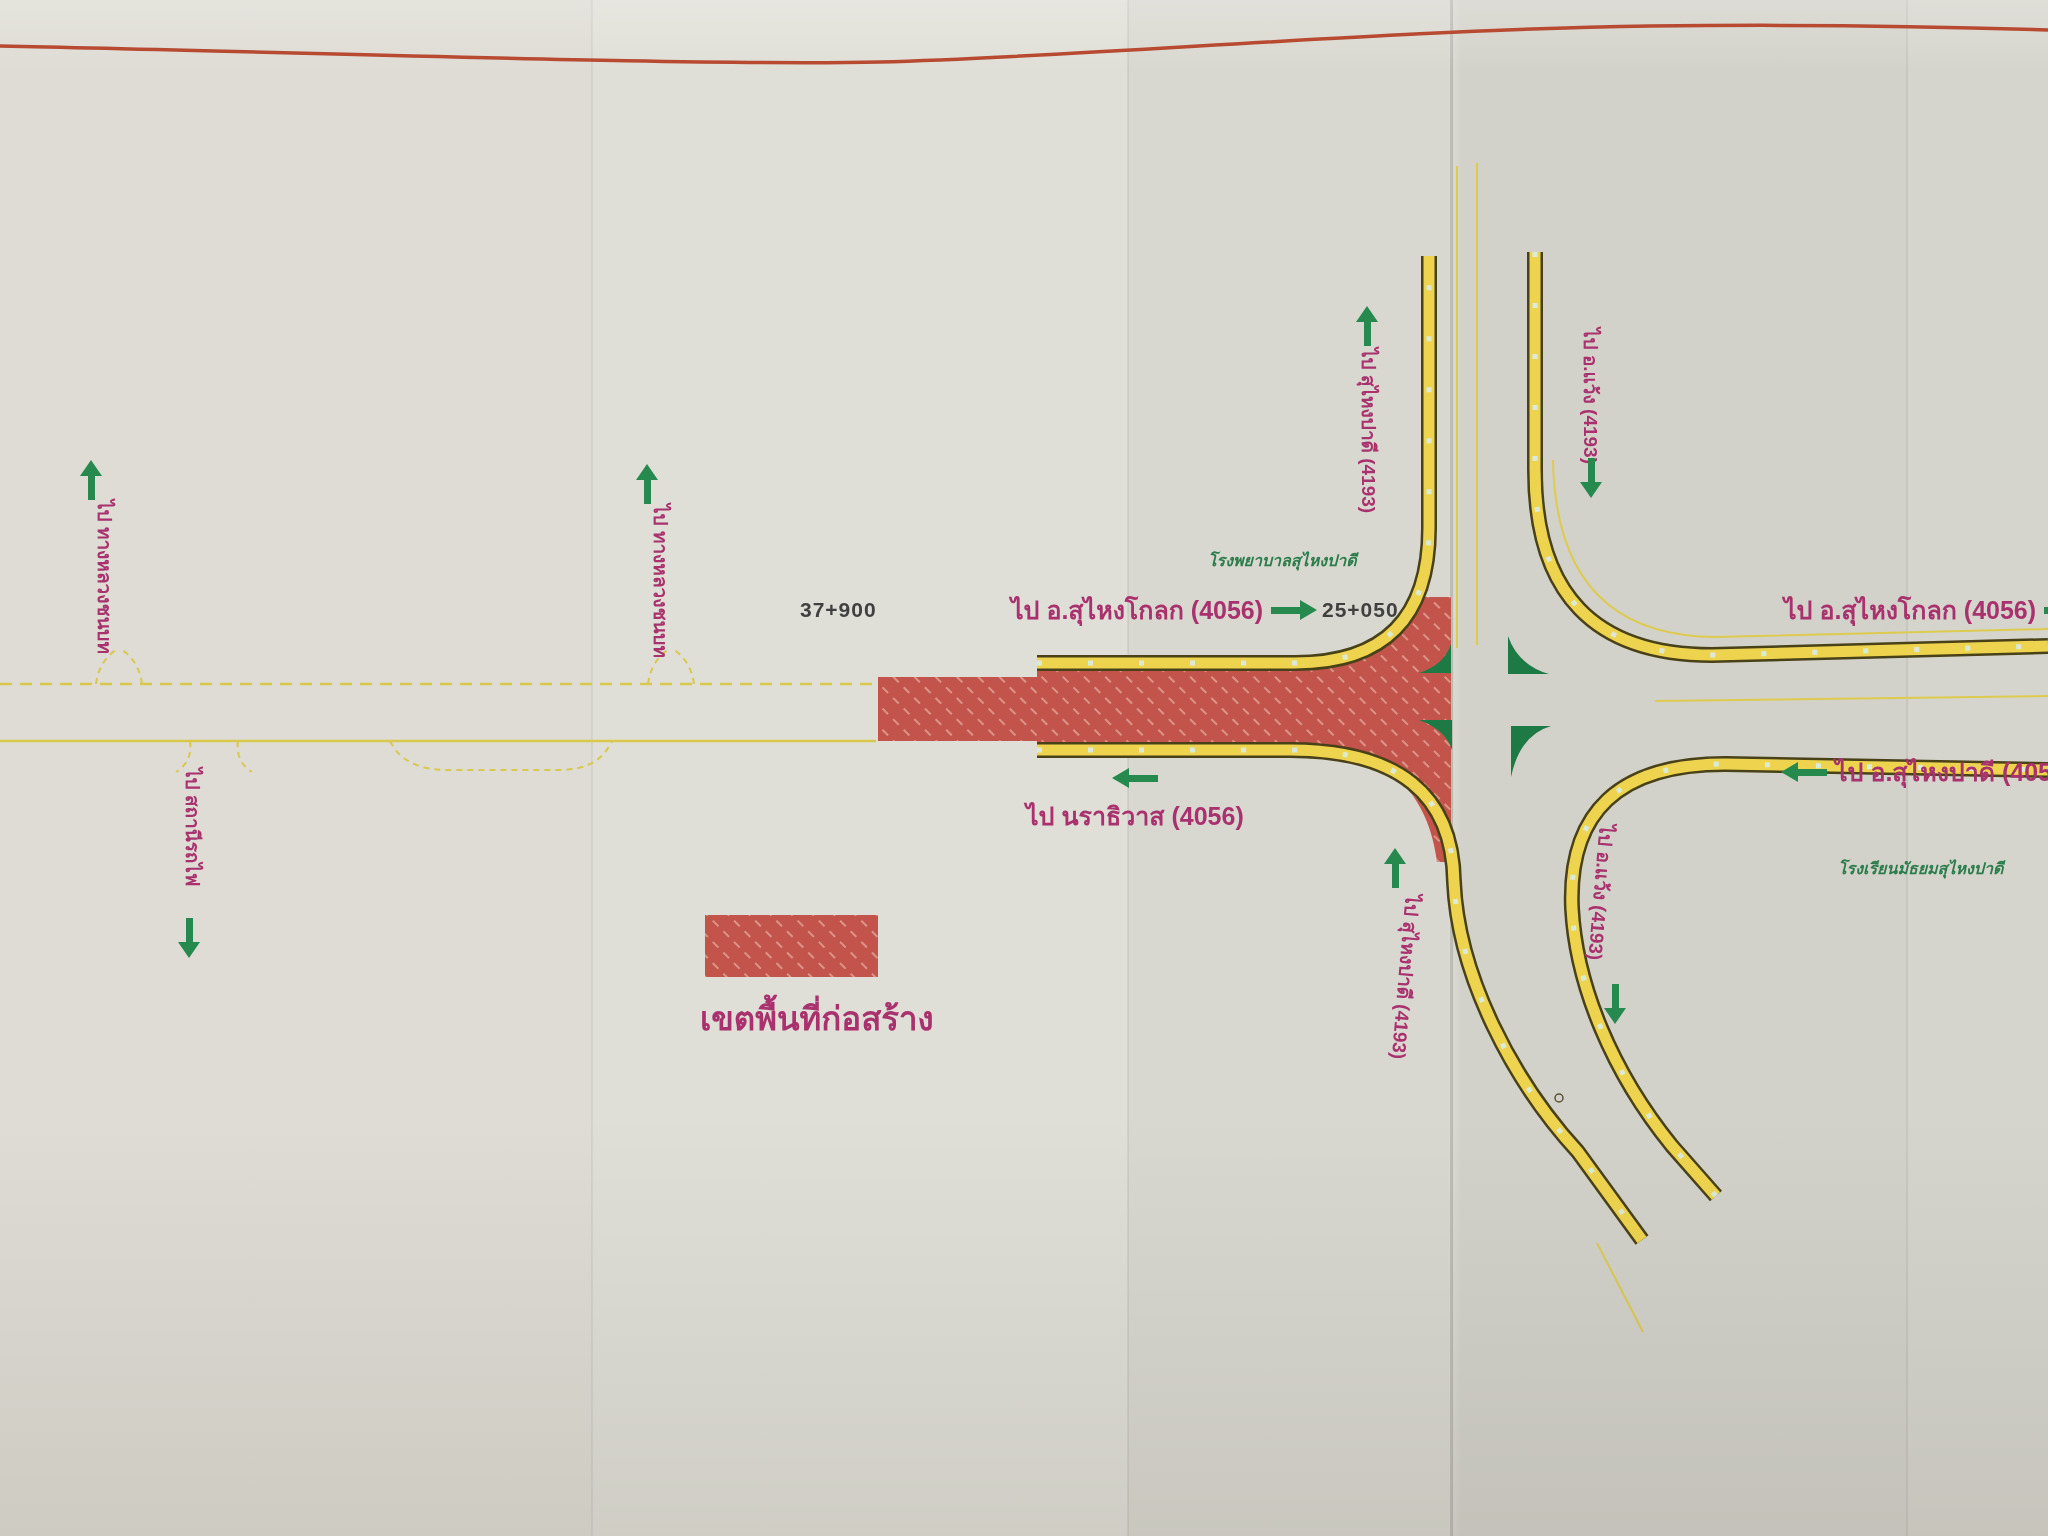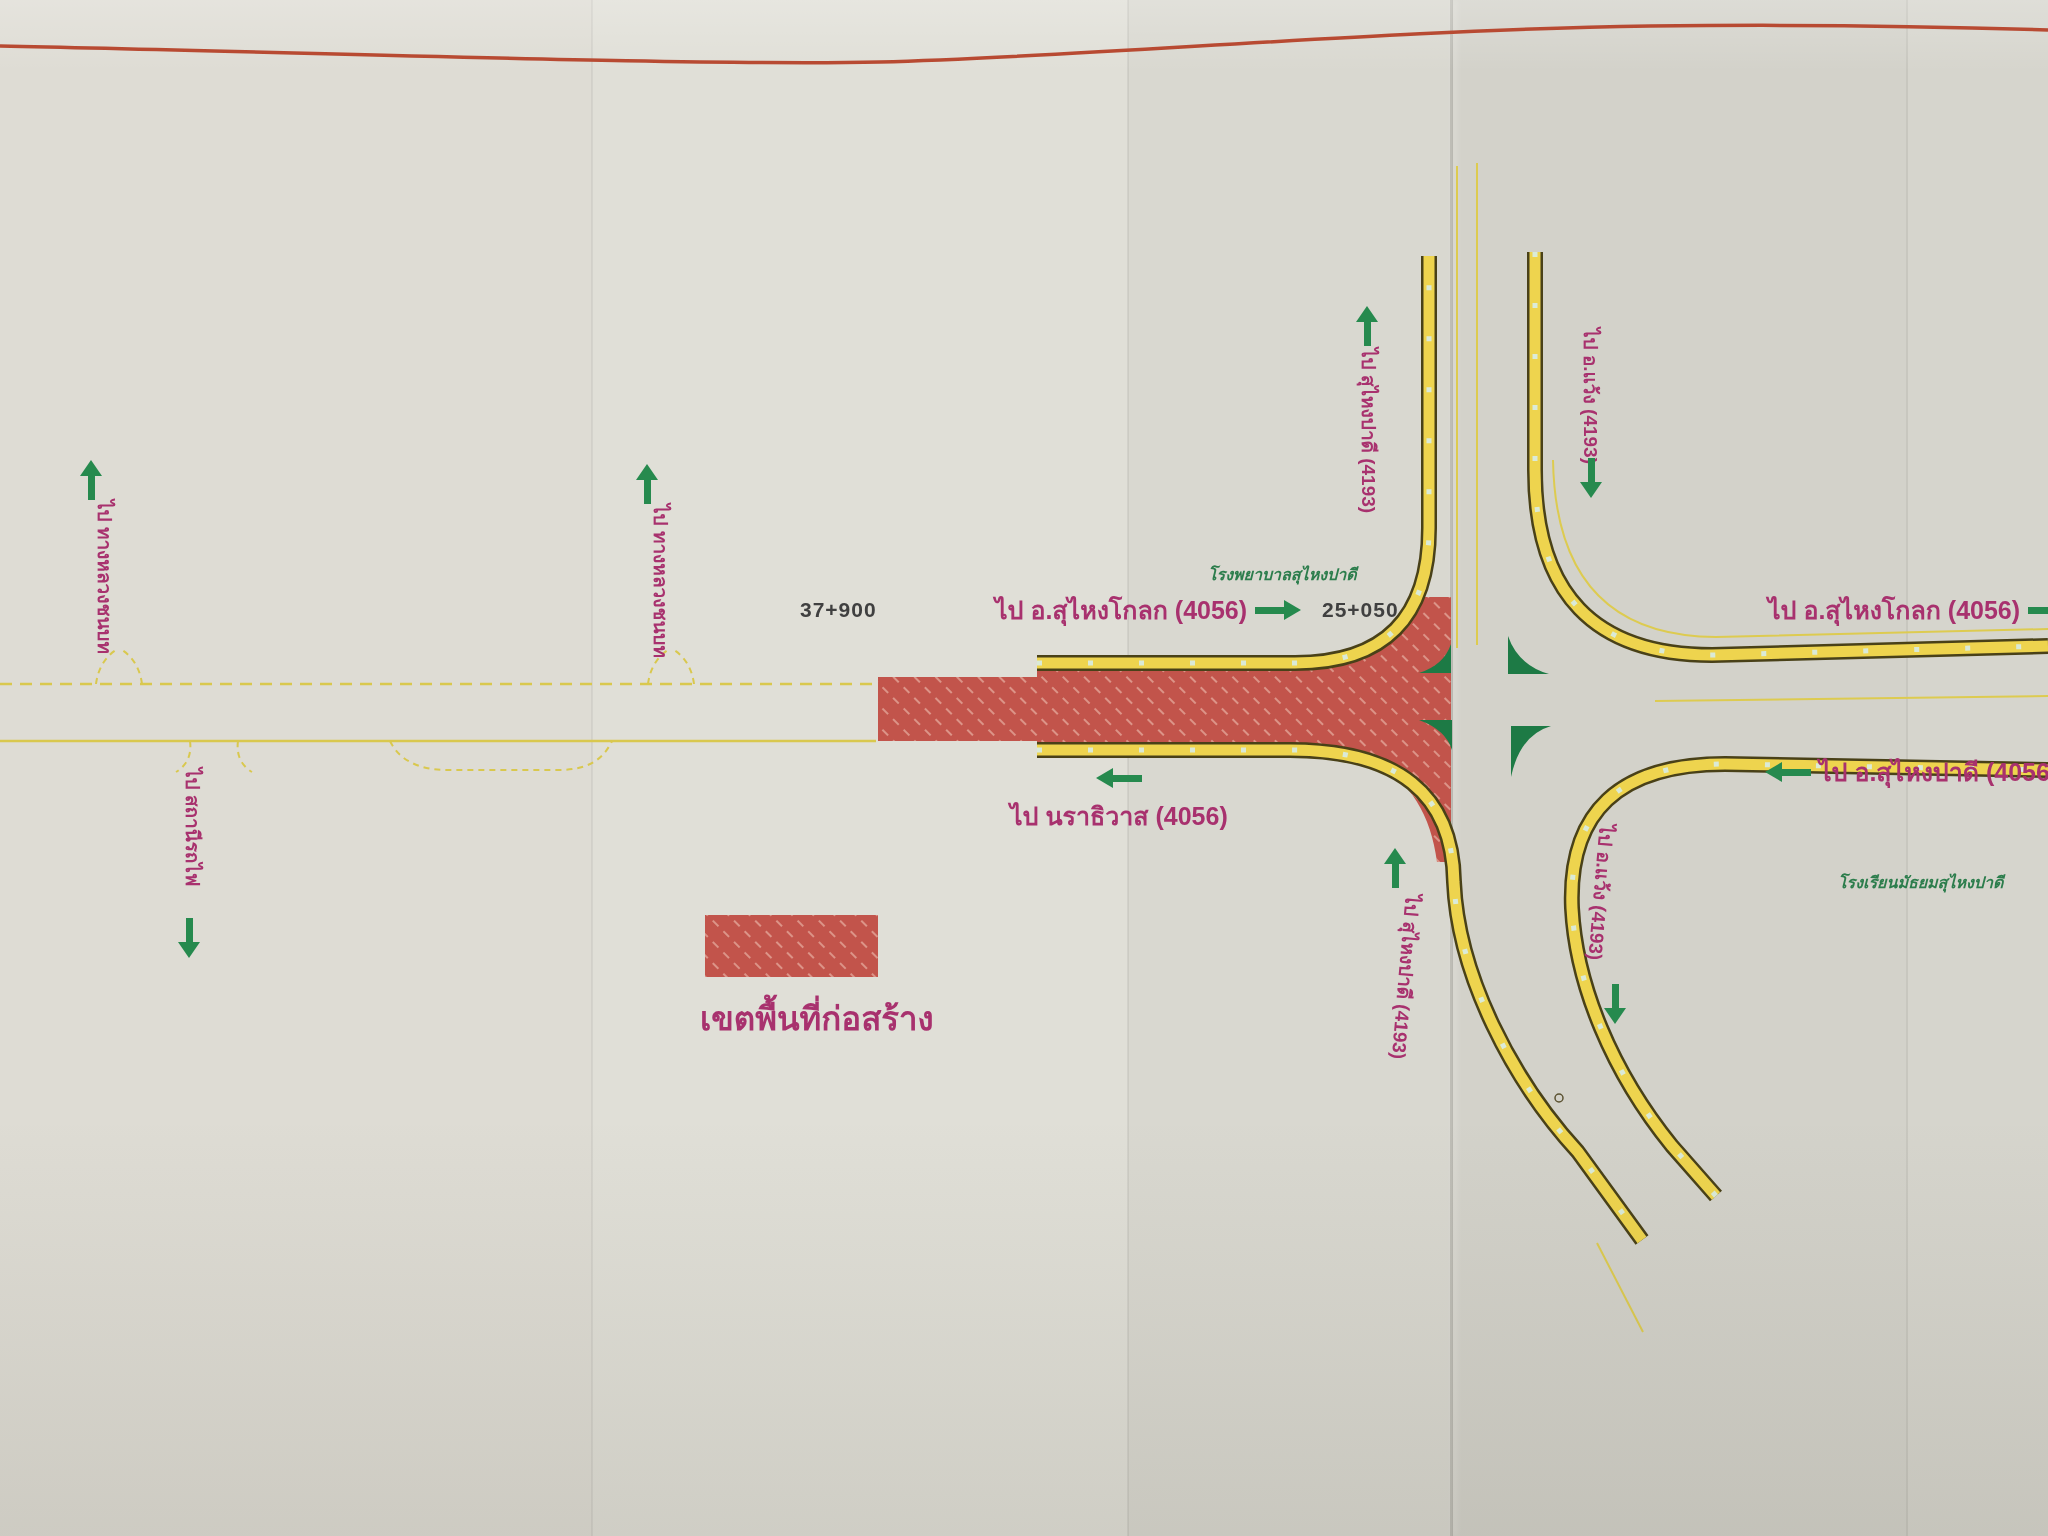--- a/index.html
+++ b/index.html
@@ -10,23 +10,23 @@
   }
   
   .panel{position:absolute;top:0;height:100%;}
   .crease{position:absolute;top:0;height:100%;pointer-events:none;}
   .topband{position:absolute;left:0;top:0;width:100%;height:72px;background:linear-gradient(180deg,rgba(255,255,255,.22),rgba(255,255,255,0));}
   .vignette{position:absolute;left:0;bottom:0;width:100%;height:420px;background:linear-gradient(180deg,rgba(0,0,0,0),rgba(60,55,40,.10));pointer-events:none;}
   svg.layer{position:absolute;left:0;top:0;}
   
   .lbl{position:absolute;white-space:nowrap;}
   .magenta{color:#a8316e;font-weight:bold;}
-  .row{display:flex;align-items:center;gap:8px;}
+  .row{display:flex;align-items:center;gap:8px;margin-left:16px;}
   .station{color:#404040;font-weight:bold;font-size:21px;letter-spacing:1px;}
-  .poi{color:#2c7d4c;font-style:italic;font-size:16px;font-weight:bold;margin-top:14px;}
+  .poi{color:#2c7d4c;font-style:italic;font-size:16px;font-weight:bold;}
   .main-lbl{font-size:25px;}
   .v-lbl{font-size:19px;transform:rotate(90deg);transform-origin:top left;}
   .v-lbl.tilt{transform:rotate(95deg);}
   .legend-text{font-size:33px;}
   
   .arrow{position:relative;display:inline-block;}
   .arrow .bar{position:absolute;background:#268a4e;}
   .arrow .tri{position:absolute;width:0;height:0;}
   .ar-right{width:46px;height:20px;}
   .ar-right .bar{left:0;top:7px;width:30px;height:7px;}

